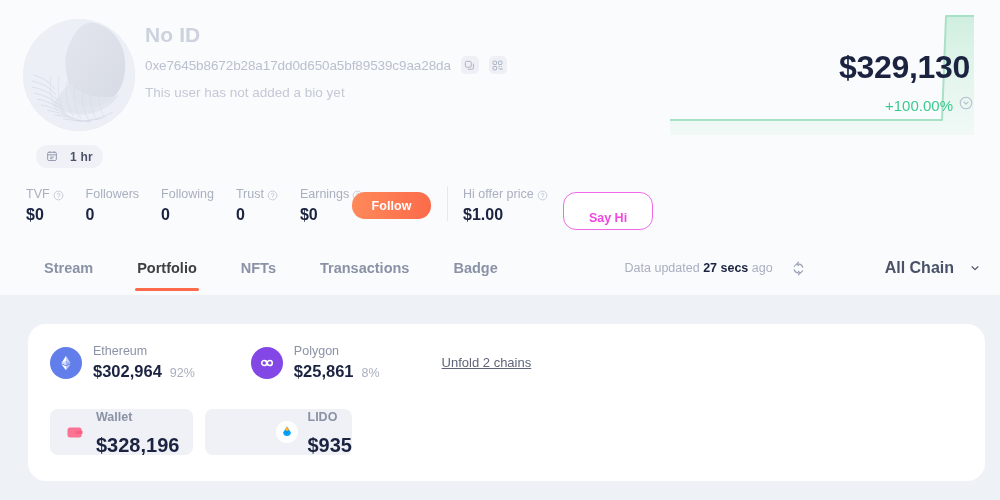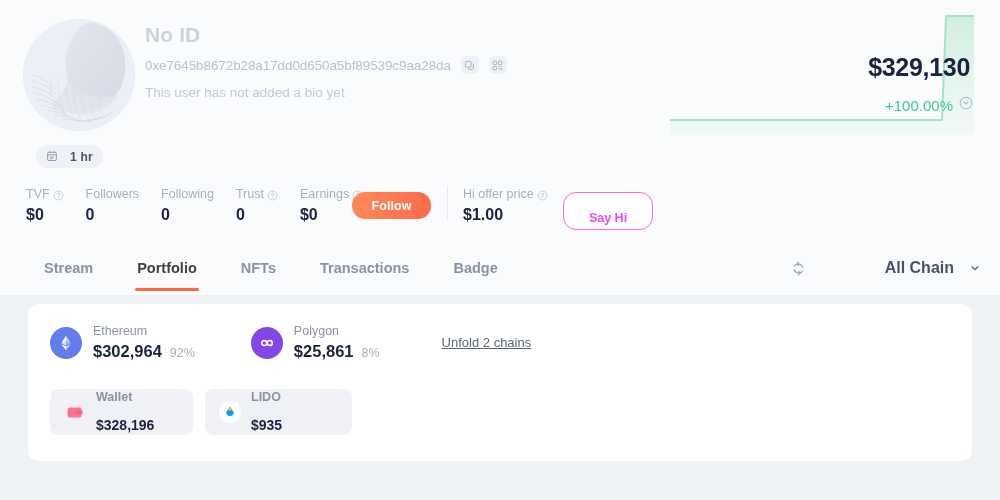--- a/index.html
+++ b/index.html
@@ -96,21 +96,21 @@
     position: absolute;
     right: 0;
     top: 0;
     width: 330px;
     height: 135px;
   }
   .total-value {
     position: absolute;
     right: 30px;
     top: 50px;
-    font-size: 25px;
+    font-size: 32px;
     font-weight: bold;
     color: #1b2340;
     letter-spacing: -0.3px;
     line-height: 34px;
   }
   .change-row {
     position: absolute;
     right: 27px;
     top: 96px;
     display: flex;
@@ -306,25 +306,26 @@
     position: absolute;
     left: 0;
     top: 295px;
     width: 1000px;
     height: 205px;
     background: #eef1f6;
   }
   .card {
     position: absolute;
     left: 28px;
-    top: 9px;
+    top: 29px;
     width: 944px;
     height: 157px;
     background: #ffffff;
-    border-radius: 10px;
+    border-radius: 18px;
+    padding-left: 13px;
   }
 
   .chain-row {
     position: absolute;
     left: 22px;
     top: 20px;
     display: flex;
     align-items: center;
   }
   .chain {
@@ -384,39 +385,39 @@
     width: 143px;
     height: 46px;
     background: #eff1f6;
     border-radius: 8px;
     display: flex;
     align-items: center;
     padding-left: 14px;
     box-sizing: border-box;
     cursor: pointer;
   }
-  .asset-card.wide { width: 147px; }
+  .asset-card.wide { width: 147px; justify-content: flex-end; }
   .asset-icon {
     width: 22px;
     height: 22px;
     border-radius: 50%;
     display: flex;
     align-items: center;
     justify-content: center;
     margin-right: 10px;
     flex: none;
   }
   .asset-name {
     font-size: 12.5px;
     color: #8a92a6;
     font-weight: bold;
     line-height: 15px;
   }
   .asset-amount {
-    font-size: 14px;
+    font-size: 20px;
     font-weight: bold;
     color: #1b2340;
     line-height: 18px;
     margin-top: 11px;
   }
 </style>
 </head>
 <body>
 
 <div class="page">
@@ -595,20 +596,25 @@
 
     <div class="tabbar">
       <div class="tabs">
         <div class="tab">Stream</div>
         <div class="tab active">Portfolio</div>
         <div class="tab">NFTs</div>
         <div class="tab">Transactions</div>
         <div class="tab">Badge</div>
       </div>
       <div class="tabbar-right">
+        <div class="updated">
+          <span>Data updated</span>
+          <b>27 secs</b>
+          <span>ago</span>
+        </div>
         <div class="refresh-btn">
           <svg width="15" height="15" viewBox="0 0 16 16" fill="none" stroke="#9aa2b4" stroke-width="1.3" stroke-linecap="round">
             <path d="M12.6 6.6 A5 5 0 0 0 3.6 5.6"></path>
             <path d="M3.4 9.4 A5 5 0 0 0 12.4 10.4"></path>
             <path d="M8 1.2 L6.2 3.2 L8 5"></path>
             <path d="M8 14.8 L9.8 12.8 L8 11"></path>
           </svg>
         </div>
         <div class="chain-select">
           <span>All Chain</span>

